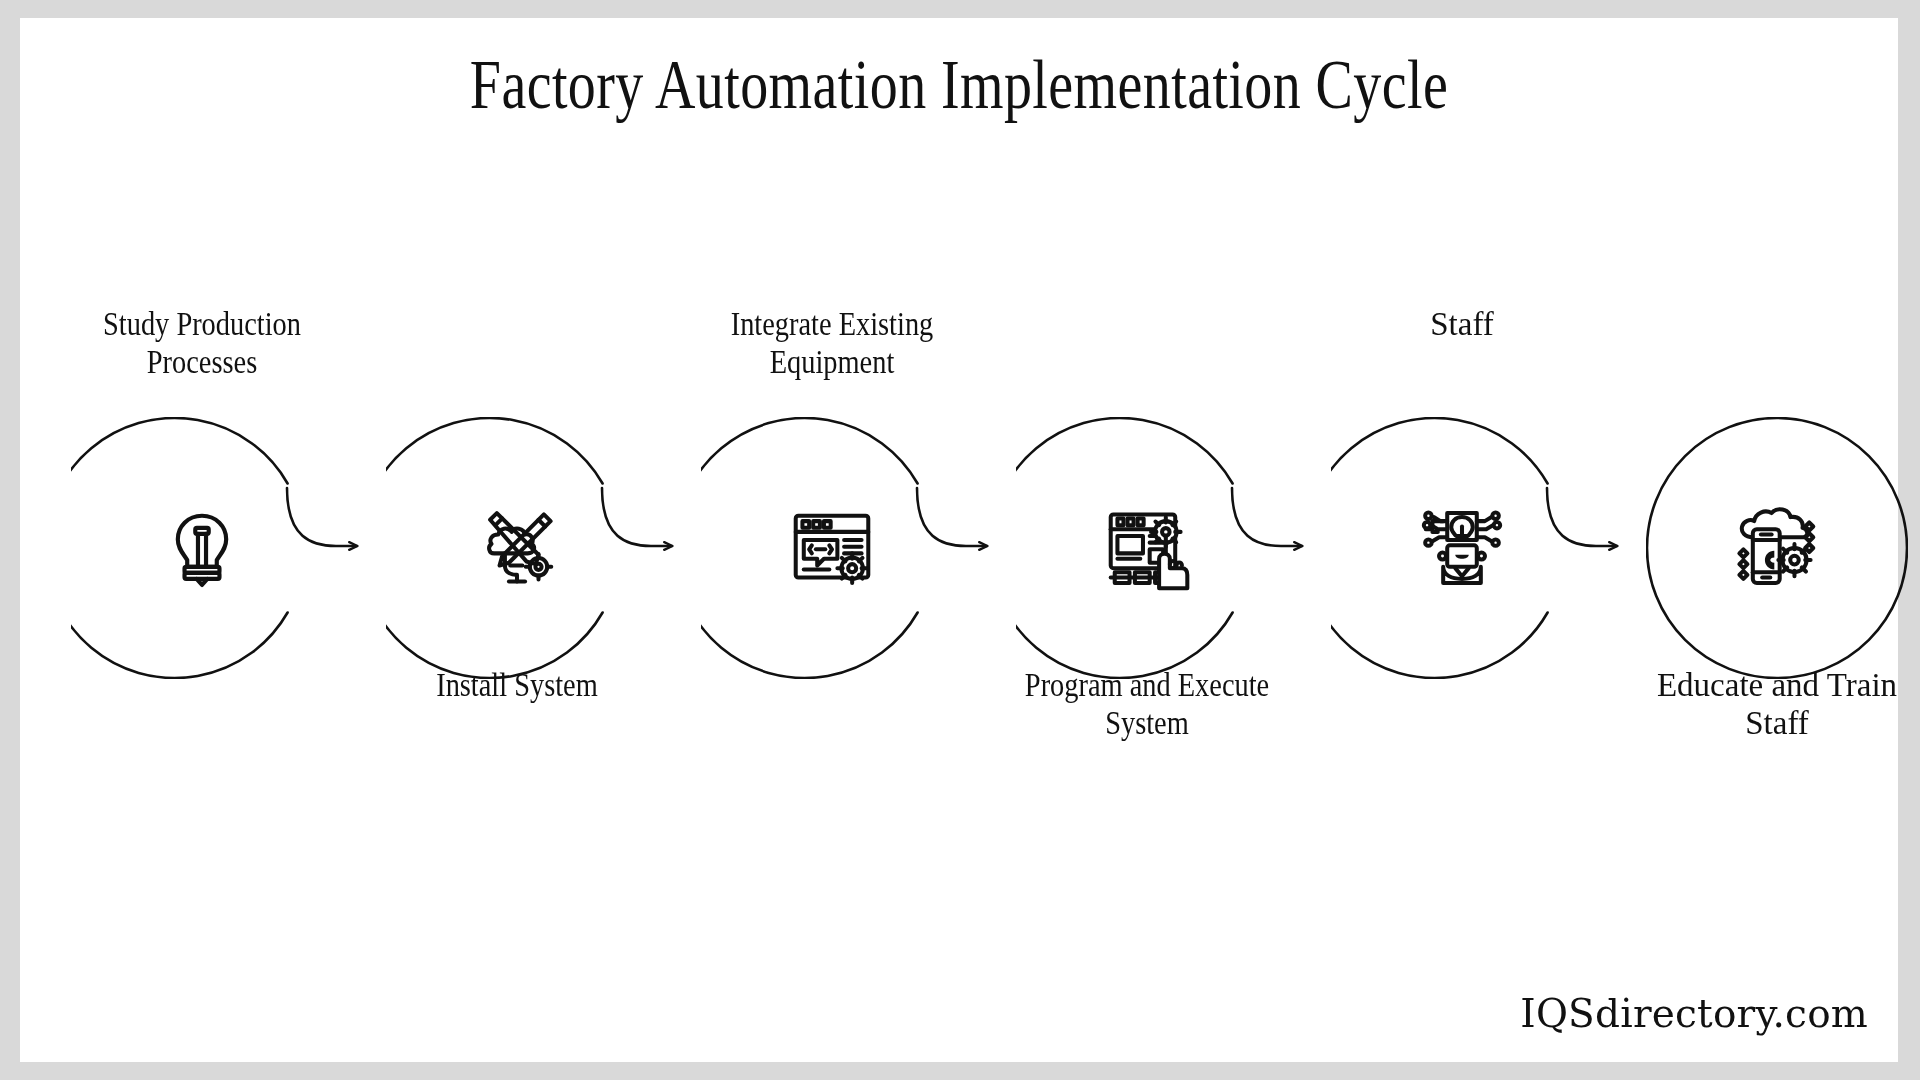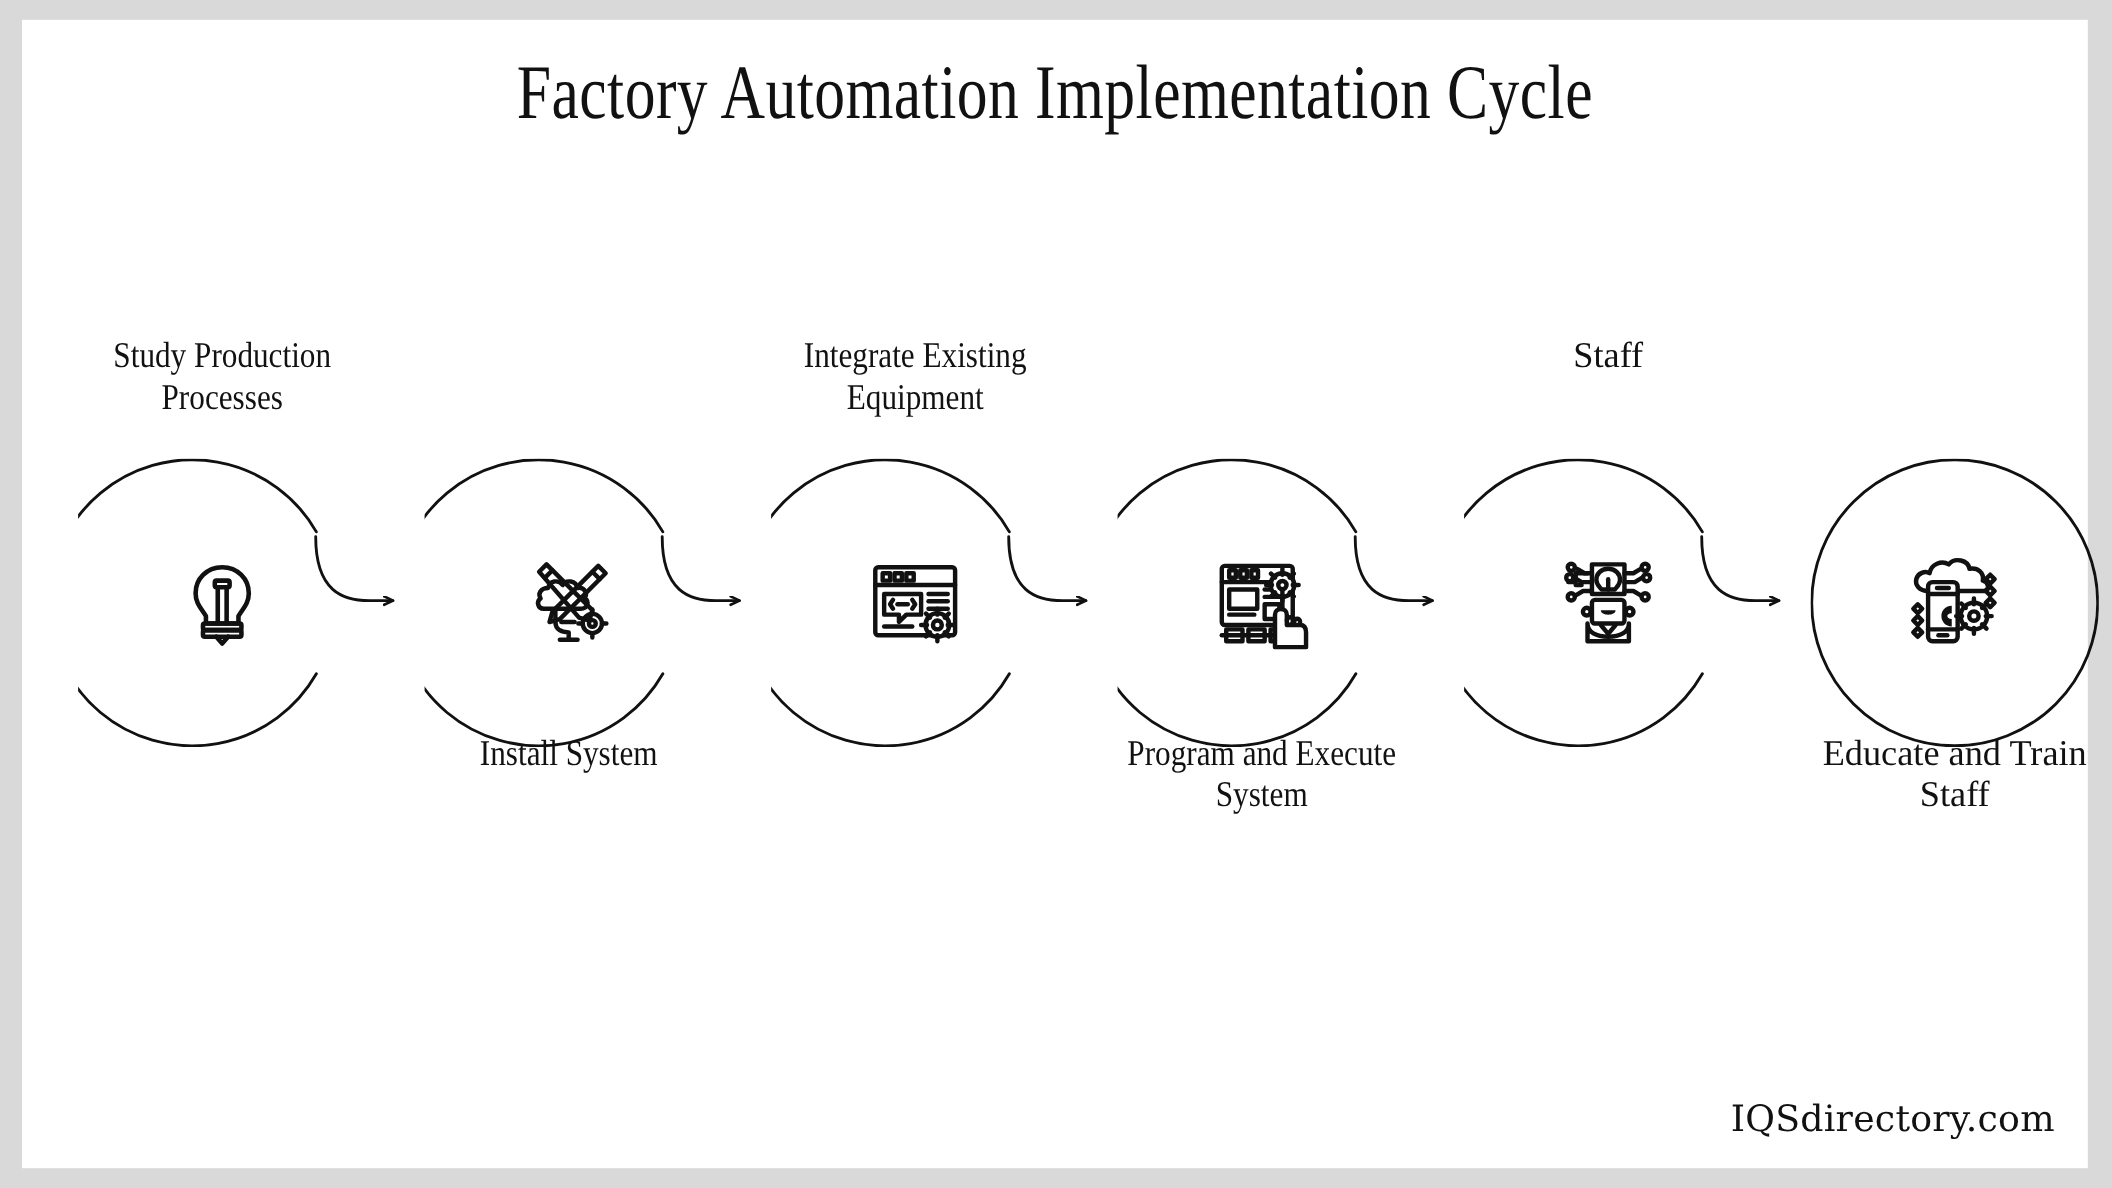--- a/index.html
+++ b/index.html
@@ -87,21 +87,21 @@
   }
   .node-label.below {
     transform-origin: 50% 0%;
   }
 
   .watermark {
     position: absolute;
     right: 30px;
     bottom: 26px;
     font-family: "DejaVu Serif", "Liberation Serif", serif;
-    font-size: 33px;
+    font-size: 39px;
     color: #111111;
     letter-spacing: 0.2px;
   }
 </style>
 </head>
 <body>
 
 <div class="canvas">
 
   <div class="page-title">Factory Automation Implementation Cycle</div>

